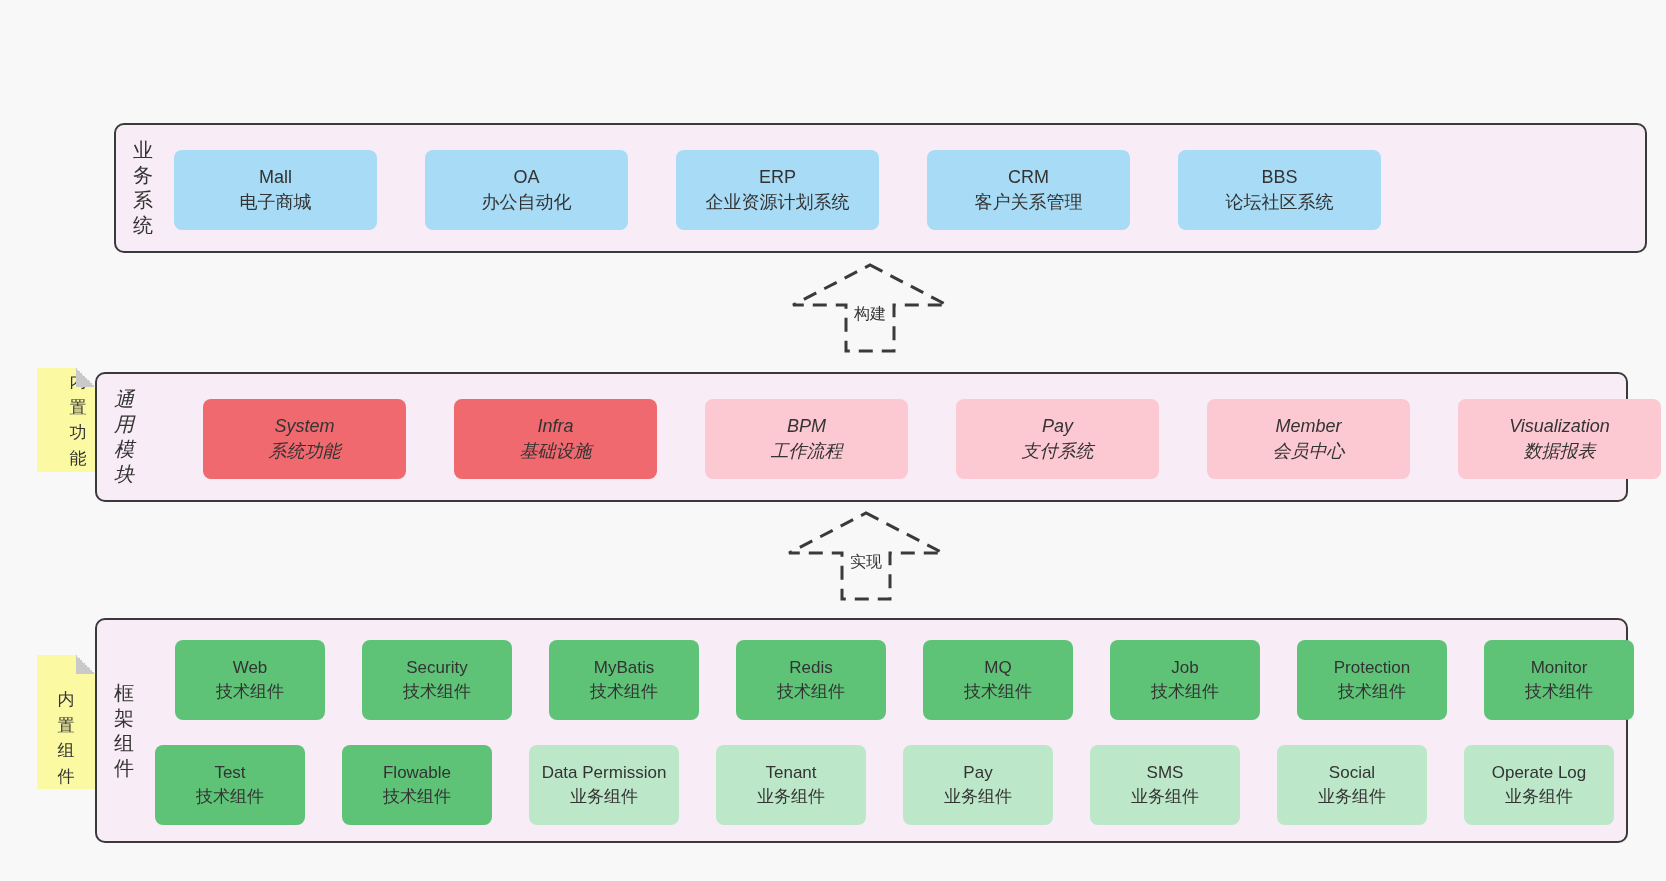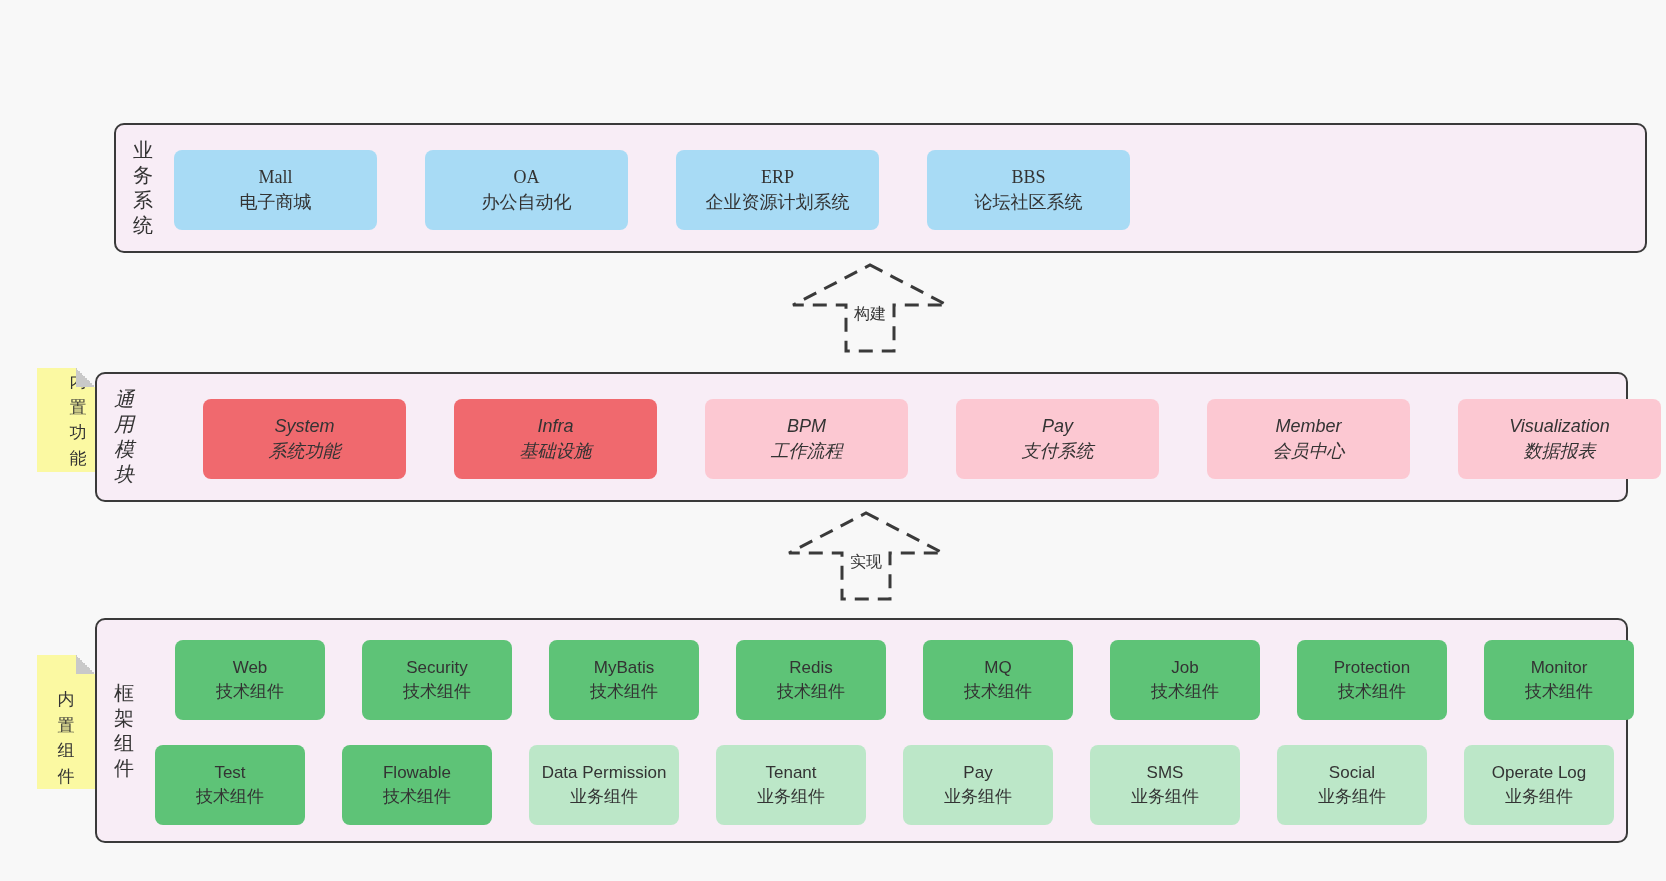--- a/index.html
+++ b/index.html
@@ -32,21 +32,21 @@
     position:absolute;left:58px;display:flex;gap:48px;
   }
   .boxes.narrowgap{gap:37px;}
   .box{
     height:80px;border-radius:8px;
     display:flex;flex-direction:column;align-items:center;justify-content:center;
     text-align:center;line-height:1.4;padding:4px 12px;
   }
   .box.w-lg{width:203px;font-size:18px;}
   .box.w-sm{width:150px;font-size:17px;padding:4px 10px;}
-  .v-blue{background:var(--blue);font-family:Liberation Serif, serif;}
+  .v-blue{background:var(--blue);}
   .v-red{background:var(--red);}
   .v-pink{background:var(--pink);}
   .v-green{background:var(--green);}
   .v-lgreen{background:var(--light-green);}
   .note{
     position:absolute;left:37px;width:58px;background:var(--note-bg);
     z-index:2;display:flex;align-items:center;justify-content:center;
   }
   .note .fold{
     position:absolute;top:0;right:0;width:19px;height:19px;
@@ -76,20 +76,24 @@
     </div>
     <div class="box w-lg v-blue">
       <span>OA</span>
       <span>办公自动化</span>
     </div>
     <div class="box w-lg v-blue">
       <span>ERP</span>
       <span>企业资源计划系统</span>
     </div>
     <div class="box w-lg v-blue">
+      <span>CRM</span>
+      <span>客户关系管理</span>
+    </div>
+    <div class="box w-lg v-blue">
       <span>BBS</span>
       <span>论坛社区系统</span>
     </div>
   </div>
 </div>
 
 <div class="arrow" style="left:790px;top:262px;">
   <svg width="160" height="92" viewBox="0 0 160 92">
     <polygon points="80,3 157,43 104,43 104,89 56,89 56,43 3,43" fill="#f8f8f8" stroke="#3a3a3a" stroke-width="3" stroke-dasharray="14 9"></polygon>
   </svg>

